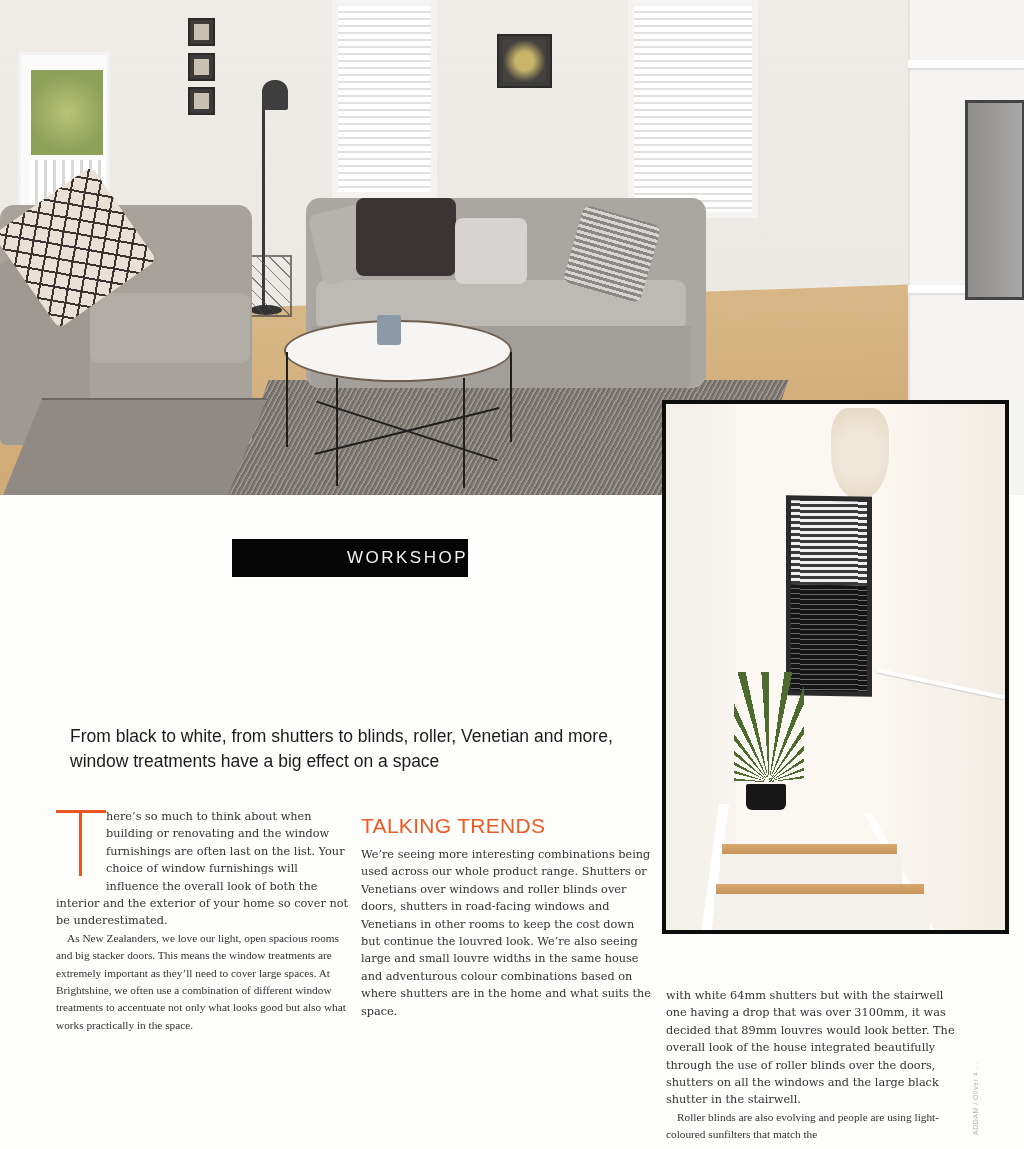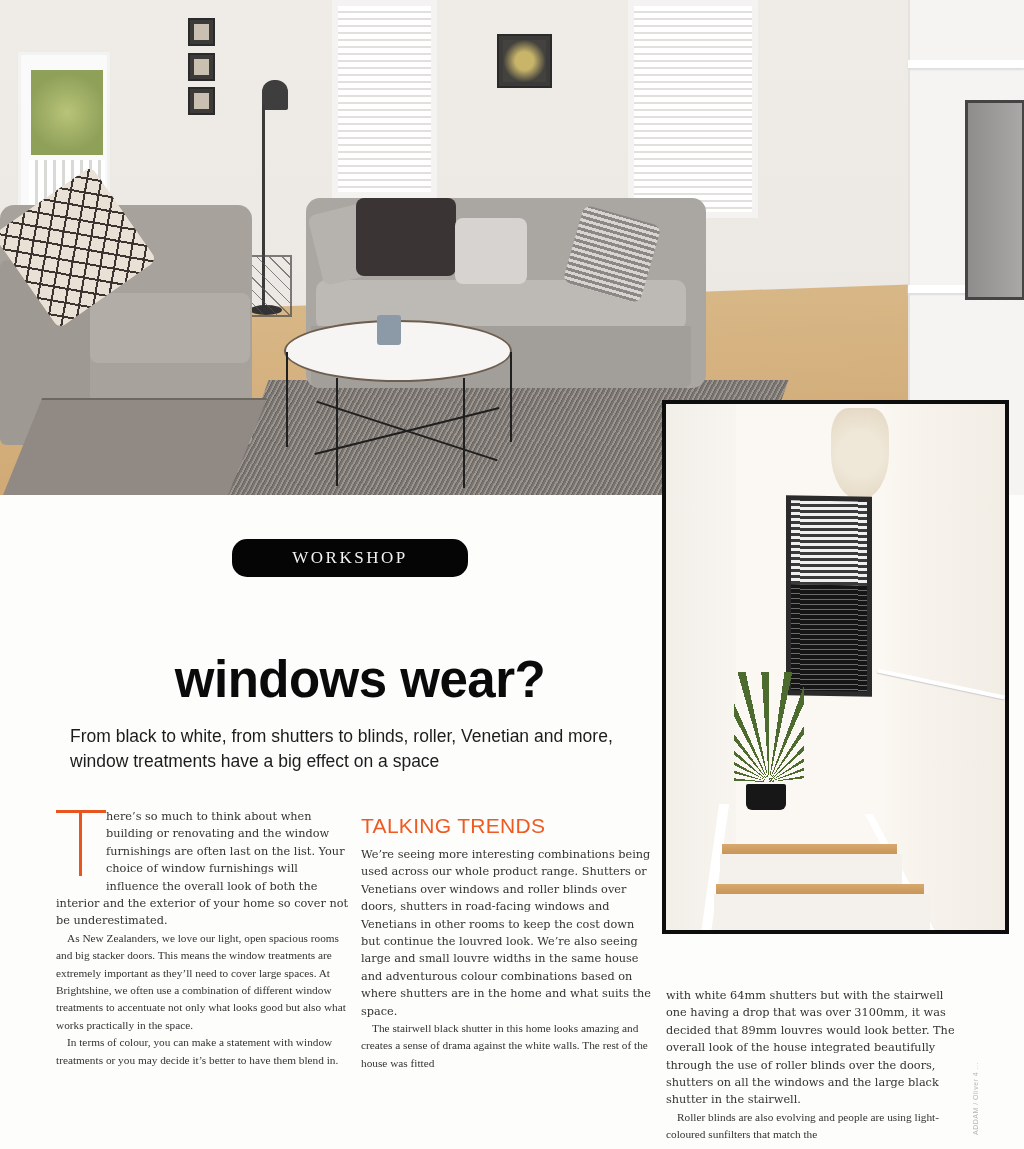--- a/index.html
+++ b/index.html
@@ -64,21 +64,21 @@
   .inset .plant .leaves { position: absolute; left: 0; top: 0; width: 70px; height: 110px;
           background: repeating-conic-gradient(from 200deg at 50% 100%, #4d6b2e 0 4deg, transparent 4deg 12deg); }
   .inset .plant .pot { position: absolute; left: 12px; top: 112px; width: 40px; height: 26px; background: #171717; border-radius: 2px 2px 6px 6px; }
   .inset .step { position: absolute; height: 10px; background: linear-gradient(180deg, #d7a96f, #c99458); }
   .inset .riser { position: absolute; background: #f4f1ec; }
   .inset .stringer-l { position: absolute; left: 44px; top: 400px; width: 10px; height: 130px; background: #ffffff; transform: skewX(-8deg); }
   .inset .stringer-r { position: absolute; left: 232px; top: 410px; width: 8px; height: 125px; background: #ffffff; transform: skewX(28deg); }
 
   
   .tag { position: absolute; left: 232px; top: 539px; width: 236px; height: 38px; background: #050505; color: #f2f2f2;
-         font-family: Liberation Serif, serif; font-size: 17px; letter-spacing: 2.5px; text-align: center; line-height: 38px; border-radius: 15px; }
+         font-family: Liberation Sans, sans-serif; font-size: 17px; letter-spacing: 2.5px; text-align: right; line-height: 38px; }
   .headline { position: absolute; left: 110px; top: 590px; width: 500px; text-align: center;
          font-family: "Liberation Sans", sans-serif; font-weight: 700; font-size: 51px; line-height: 60px; color: #0a0a0a; letter-spacing: -0.5px; }
   .standfirst { position: absolute; left: 70px; top: 724px; width: 580px; 
          font-family: "Liberation Sans", sans-serif; font-size: 17.5px; line-height: 25px; color: #1c1c1c; }
 
   
   .col { position: absolute; font-family: "DejaVu Serif", serif; font-size: 11.3px; line-height: 17.4px; color: #333; }
   .col p { margin: 0; text-indent: 0; }
   .col p.indent { text-indent: 11px; font-family: Liberation Serif, serif; }
   .col1 { left: 56px; top: 808px; width: 292px; }
@@ -160,38 +160,35 @@
   <div class="stringer-r"></div>
   <div class="step" style="left:56px;top:440px;width:175px"></div>
   <div class="riser" style="left:54px;top:450px;width:182px;height:32px"></div>
   <div class="step" style="left:50px;top:480px;width:208px"></div>
   <div class="riser" style="left:48px;top:490px;width:216px;height:40px"></div>
 </div>
 
 <div class="tag">WORKSHOP</div>
 <h1 class="headline">
   <br>
-  <span>windows wear?</span>
 </h1>
 <p class="standfirst">From black to white, from shutters to blinds, roller, Venetian and more, window treatments have a big effect on a space</p>
 
 <div class="col col1">
   <div class="dropcap">
     <div class="bar"></div>
     <div class="stem"></div>
   </div>
   <p>here’s so much to think about when building or renovating and the window furnishings are often last on the list. Your choice of window furnishings will influence the overall look of both the interior and the exterior of your home so cover not be underestimated.</p>
   <p class="indent">As New Zealanders, we love our light, open spacious rooms and big stacker doors. This means the window treatments are extremely important as they’ll need to cover large spaces. At Brightshine, we often use a combination of different window treatments to accentuate not only what looks good but also what works practically in the space.</p>
-  <p class="indent">In terms of colour, you can make a statement with window treatments or you may decide it’s better to have them blend in.</p>
 </div>
 
 <div class="subhead">TALKING TRENDS</div>
 <div class="col col2">
   <p>We’re seeing more interesting combinations being used across our whole product range. Shutters or Venetians over windows and roller blinds over doors, shutters in road-facing windows and Venetians in other rooms to keep the cost down but continue the louvred look. We’re also seeing large and small louvre widths in the same house and adventurous colour combinations based on where shutters are in the home and what suits the space.</p>
-  <p class="indent">The stairwell black shutter in this home looks amazing and creates a sense of drama against the white walls. The rest of the house was fitted</p>
 </div>
 
 <div class="col col3">
   <p>with white 64mm shutters but with the stairwell one having a drop that was over 3100mm, it was decided that 89mm louvres would look better. The overall look of the house integrated beautifully through the use of roller blinds over the doors, shutters on all the windows and the large black shutter in the stairwell.</p>
   <p class="indent">Roller blinds are also evolving and people are using light-coloured sunfilters that match the</p>
 </div>
 
 <div class="credit">ADDAM / Oliver 4 ...</div>
 
 </body></html>

